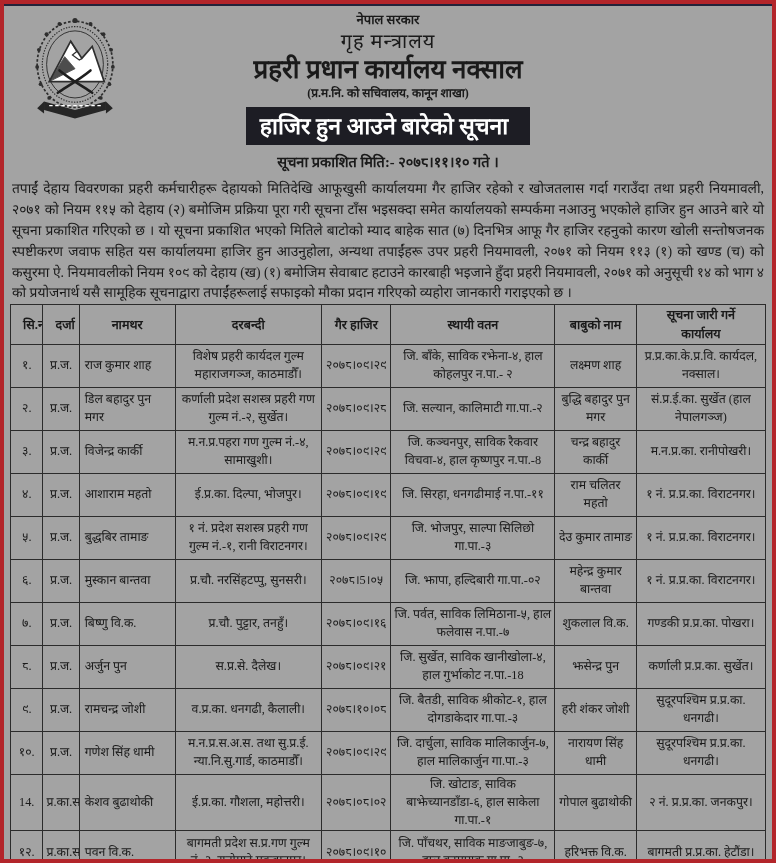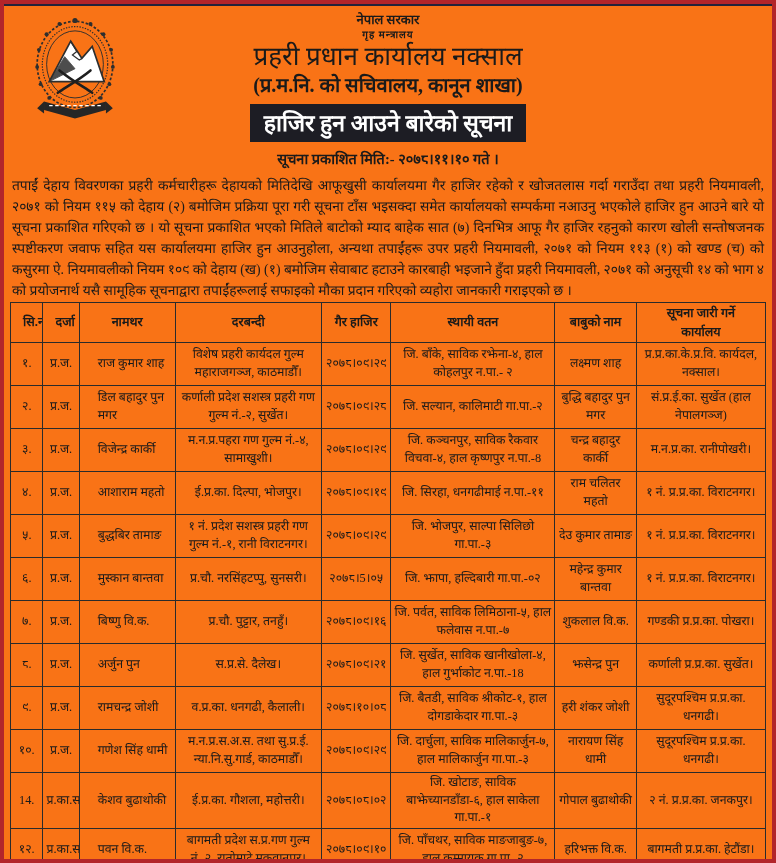--- a/index.html
+++ b/index.html
@@ -1,46 +1,46 @@
 <!DOCTYPE html>
 <html lang="ne"><head>
 <meta charset="utf-8">
 <style>
   html,body{margin:0;padding:0;background:#e8e8e8;}
   .page{
     position:relative;
     width:776px;height:863px;
     box-sizing:border-box;
     margin:0 auto;
-    background:#f97316;
+    background:#a3a3a3;
     border:4px solid #b3252a;
     font-family:"Liberation Serif","DejaVu Serif",serif;
     color:#1a1a1a;
     overflow:hidden;
   }
   .inner{
     box-sizing:border-box;
     width:100%;height:100%;
     border-top:2px solid #23233a;
     padding:2px 6px 4px 6px;
   }
   
   .header{position:relative;text-align:center;padding-top:4px;}
   .emblem{
     position:absolute;left:22px;top:4px;width:86px;height:122px;
   }
   .h-gov{font-size:13px;font-weight:bold;line-height:1.25;}
-  .h-ministry{font-size:10px;font-weight:bold;line-height:1.3;letter-spacing:1px;}
-  .h-office{font-size:26px;font-weight:normal;line-height:1.2;}
-  .h-sub{font-size:20px;font-weight:bold;line-height:1.35;}
+  .h-ministry{font-size:20px;font-weight:normal;line-height:1.3;letter-spacing:1px;}
+  .h-office{font-size:26px;font-weight:bold;line-height:1.2;}
+  .h-sub{font-size:12px;font-weight:bold;line-height:1.35;}
   .h-banner{
     display:inline-block;
     background:#1d1d24;color:#fff;
     font-size:23px;font-weight:bold;
-    padding:2px 14px 4px 14px;
+    padding:2px 22px 4px 14px;
     margin-top:5px;
   }
   .h-date{font-size:14.5px;font-weight:bold;margin-top:6px;}
   
   .para{
     font-size:13.8px;
     line-height:1.52;
     text-align:justify;
     margin-top:8px;
     padding:0 2px;
@@ -56,21 +56,21 @@
   table.notice th, table.notice td{
     border:1.4px solid #2b2b2b;
     padding:1px 3px;
     text-align:center;
     vertical-align:middle;
     line-height:1.45;
     overflow:hidden;
   }
   table.notice th{font-weight:bold;font-size:12.6px;height:24px;padding:1px 12px;}
   table.notice td{height:40px;}
-  table.notice td.name-cell{text-align:left;padding-left:18px;}
+  table.notice td.name-cell{text-align:left;padding-left:5px;}
   col.c0{width:4.3%;} col.c1{width:4.8%;} col.c2{width:12.7%;}
   col.c3{width:19.4%;} col.c4{width:9.2%;} col.c5{width:21.7%;}
   col.c6{width:10.8%;} col.c7{width:17.1%;}
 </style>
 </head>
 <body>
 
 <div class="page">
   <div class="inner">
 

